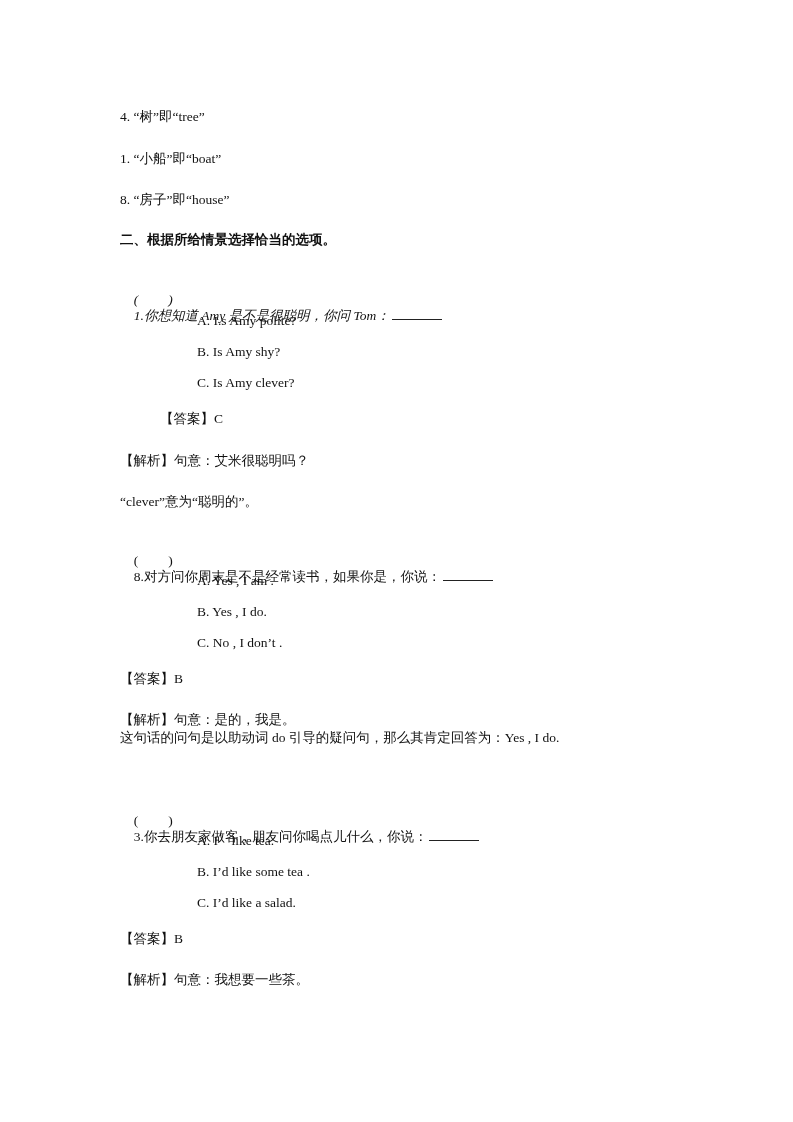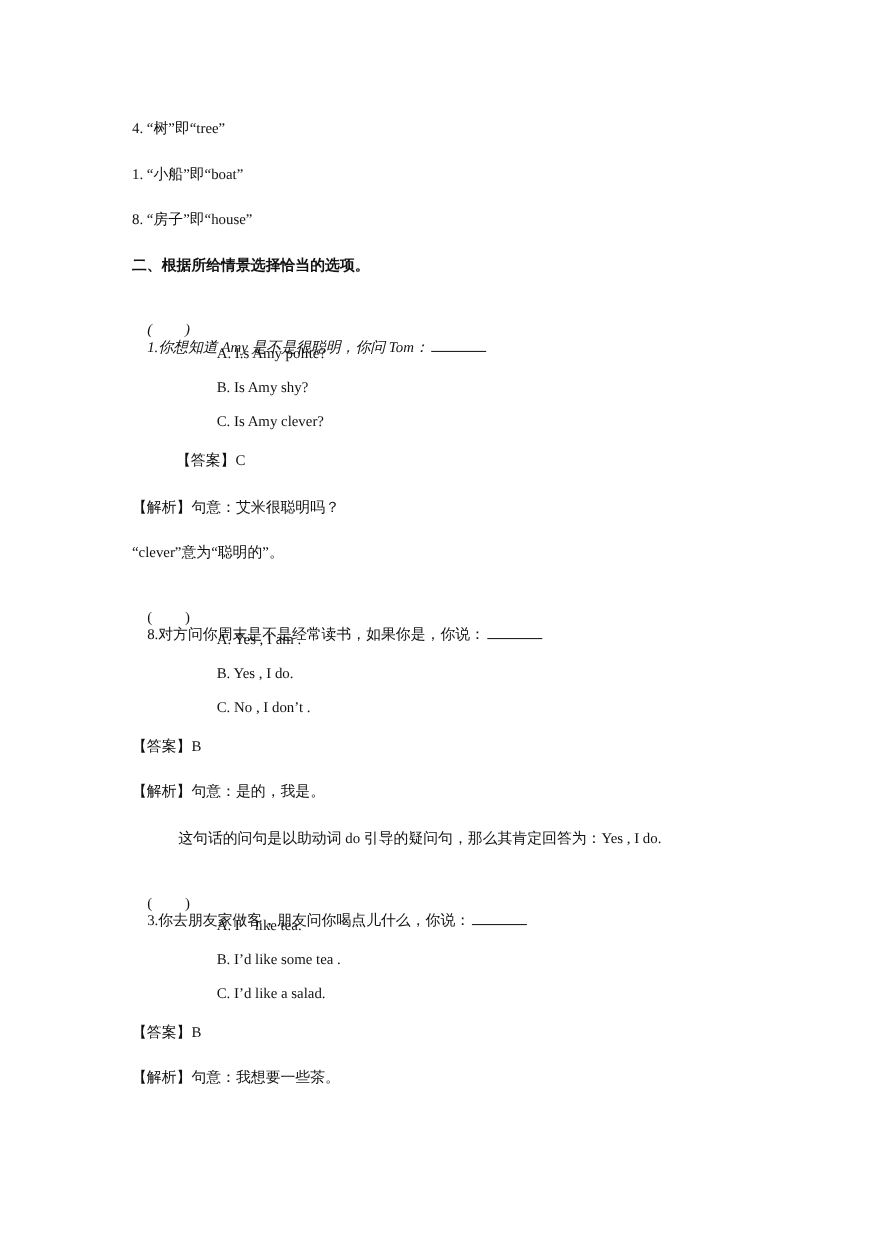--- a/index.html
+++ b/index.html
@@ -16,21 +16,21 @@
       font-family: "Liberation Serif", "DejaVu Serif", serif;
       font-size: 13.5px;
     }
     .line {
       position: absolute;
       white-space: pre;
       line-height: 16px;
     }
     .bold {
       font-weight: bold;
-      font-family: Liberation Sans, sans-serif;
+      font-family: Liberation Mono, monospace;
       font-size: 13.5px;
     }
     .blank {
       display: inline-block;
       width: 50px;
       border-bottom: 1px solid #222;
       height: 11px;
       vertical-align: baseline;
       margin-left: 2px;
     }
@@ -64,21 +64,21 @@
 
 <div class="line" style="left:127px; top:537px;">
   <span class="paren">(</span><span class="paren-gap"></span><span class="paren">)</span>
   <span>8.对方问你周末是不是经常读书，如果你是，你说：</span><span class="blank"></span>
 </div>
 <div class="line" style="left:197px; top:573px;">A. Yes , I am .</div>
 <div class="line" style="left:197px; top:604px;">B. Yes , I do.</div>
 <div class="line" style="left:197px; top:635px;">C. No , I don’t .</div>
 <div class="line" style="left:120px; top:671px;">【答案】B</div>
 <div class="line" style="left:120px; top:712px;">【解析】句意：是的，我是。</div>
-<div class="line" style="left:120px; top:754px;margin-left:42px;">这句话的问句是以助动词 do 引导的疑问句，那么其肯定回答为：Yes , I do.</div>
+<div class="line" style="left:120px; top:730px;">这句话的问句是以助动词 do 引导的疑问句，那么其肯定回答为：Yes , I do.</div>
 
 <div class="line" style="left:127px; top:797px;">
   <span class="paren">(</span><span class="paren-gap"></span><span class="paren">)</span>
   <span>3.你去朋友家做客，朋友问你喝点儿什么，你说：</span><span class="blank"></span>
 </div>
 <div class="line" style="left:197px; top:833px;">A. I    like tea.</div>
 <div class="line" style="left:197px; top:864px;">B. I’d like some tea .</div>
 <div class="line" style="left:197px; top:895px;">C. I’d like a salad.</div>
 <div class="line" style="left:120px; top:931px;">【答案】B</div>
 <div class="line" style="left:120px; top:972px;">【解析】句意：我想要一些茶。</div>

